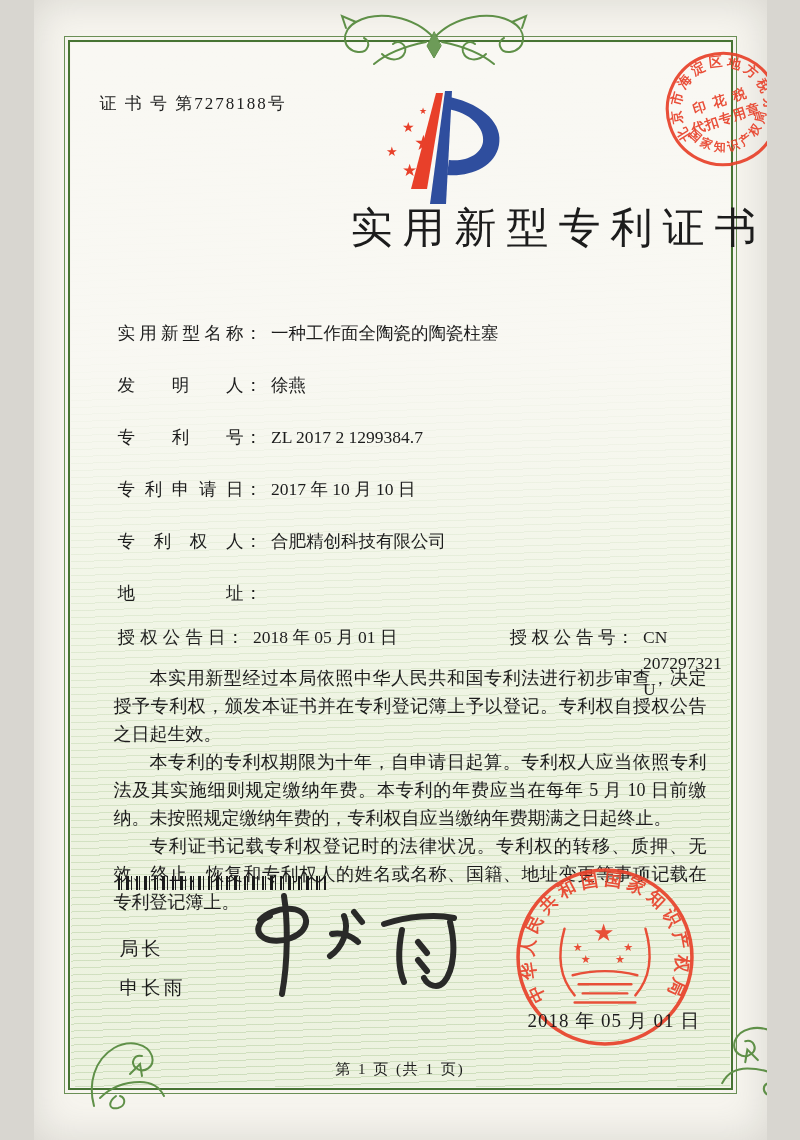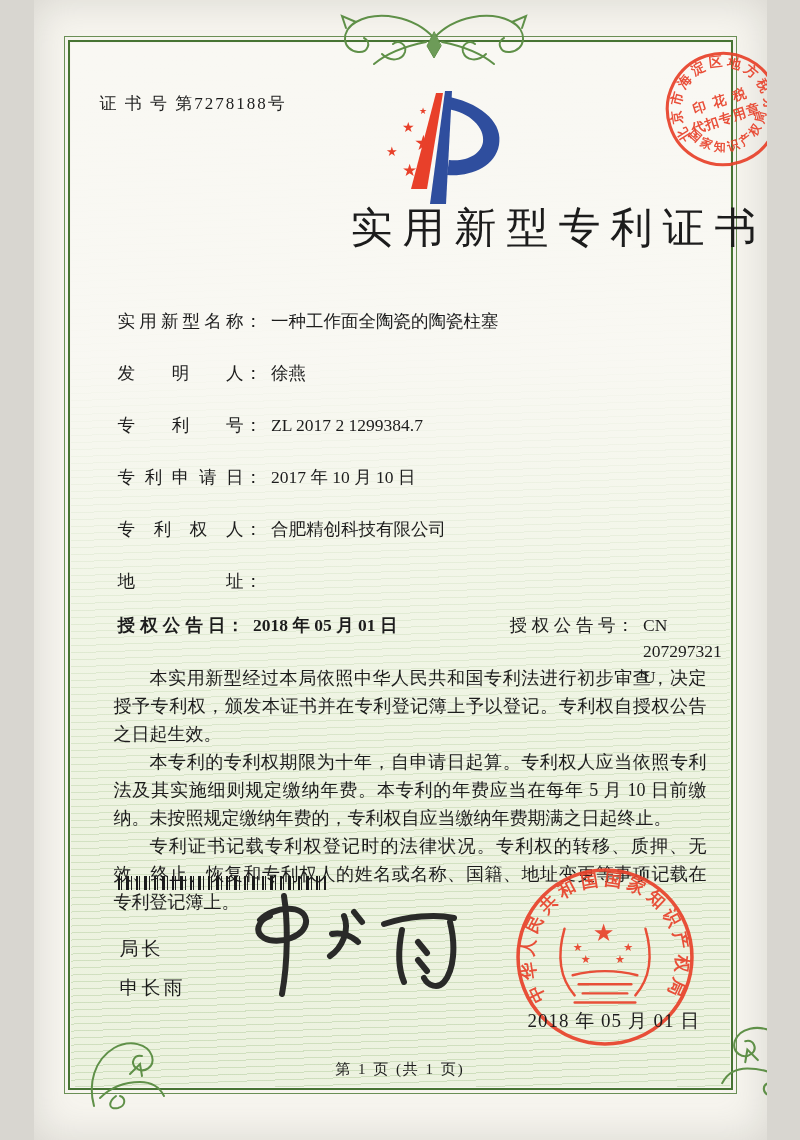--- a/index.html
+++ b/index.html
@@ -19,27 +19,27 @@
       linear-gradient(180deg, rgba(249,248,243,1) 0%, rgba(249,248,243,.96) 30%,
         rgba(243,247,233,.55) 55%, rgba(233,241,217,.25) 75%, rgba(226,237,208,.15) 100%),
       repeating-linear-gradient(178deg, rgba(150,185,125,.40) 0 1px, rgba(255,255,255,0) 1px 7px),
       #eef3e2;
   }
   .ornament{position:absolute;z-index:2;}
   
   .cert-no{position:absolute;left:66px;top:92px;font-size:17px;letter-spacing:2px;z-index:3;}
   .logo{position:absolute;left:330px;top:88px;width:150px;height:122px;z-index:3;}
   .doc-title{position:absolute;left:0;right:0;top:200px;text-align:right;font-size:42px;font-weight:normal;letter-spacing:10px;text-indent:10px;z-index:3;}
-  .fields{position:absolute;left:84px;top:308px;right:58px;font-size:17.5px;z-index:3;}
+  .fields{position:absolute;left:84px;top:320px;right:58px;font-size:17.5px;z-index:3;}
   .frow{display:flex;align-items:flex-start;margin-bottom:26px;line-height:26px;}
   .flabel{display:inline-block;width:126px;text-align:justify;text-align-last:justify;flex:0 0 126px;}
   .fcolon{margin:0 9px 0 1px;flex:0 0 auto;}
   .fvalue{flex:1;}
   .addr-val{max-width:445px;line-height:29px;}
-  .grant-left{display:flex;width:392px;flex:0 0 392px;font-weight:bold;}
+  .grant-left{display:flex;width:392px;flex:0 0 392px;}
   .grant-left .flabel{width:108px;flex-basis:108px;}
   .grant-right{display:flex;flex:1;justify-content:flex-end;}
   .grant-right .flabel{width:106px;flex-basis:106px;}
   .body-text{position:absolute;left:80px;right:60px;top:664px;font-size:18px;line-height:28px;text-align:justify;z-index:3;}
   .body-text p{margin:0;text-indent:2em;}
   .barcode{
     position:absolute;left:84px;top:876px;width:208px;height:14px;z-index:3;
     background:repeating-linear-gradient(90deg,
       #1b1b1b 0 2px, transparent 2px 3px,
       #1b1b1b 3px 4px, transparent 4px 8px,

